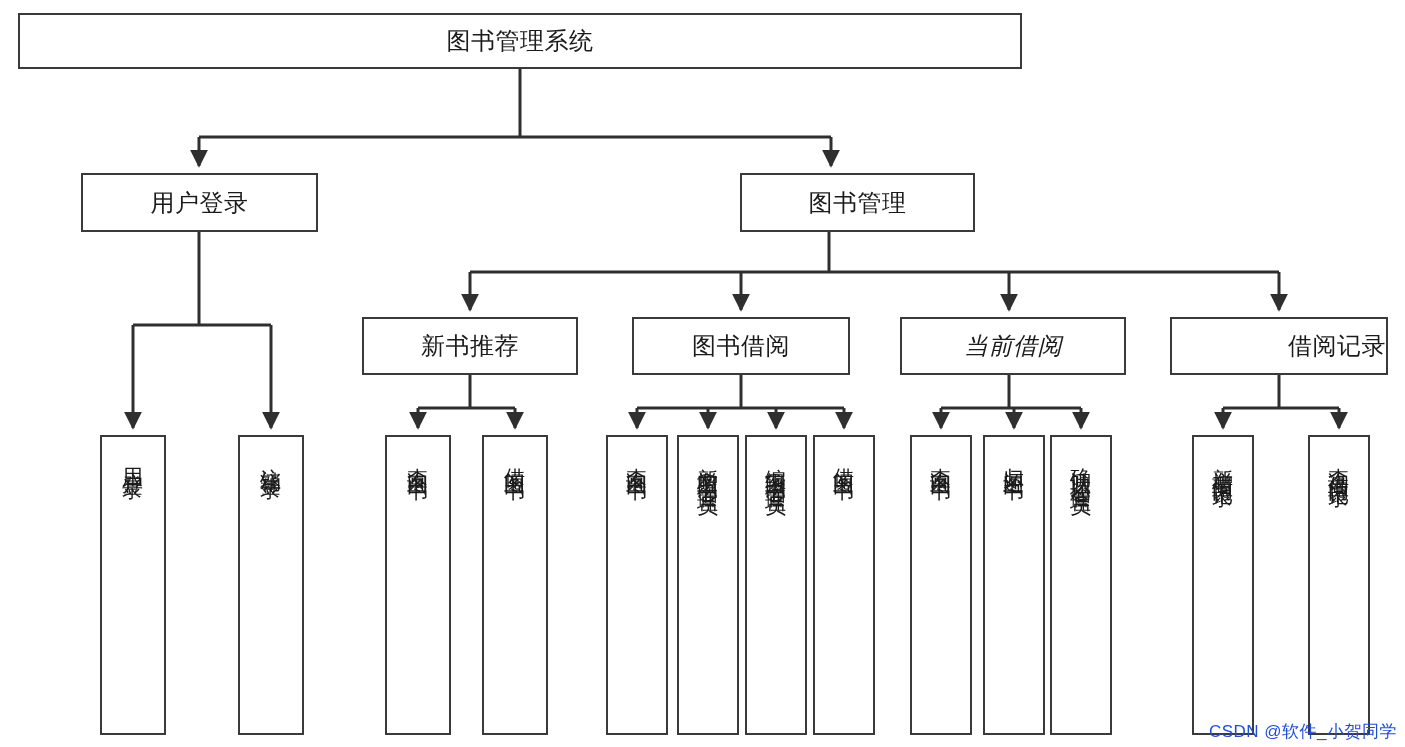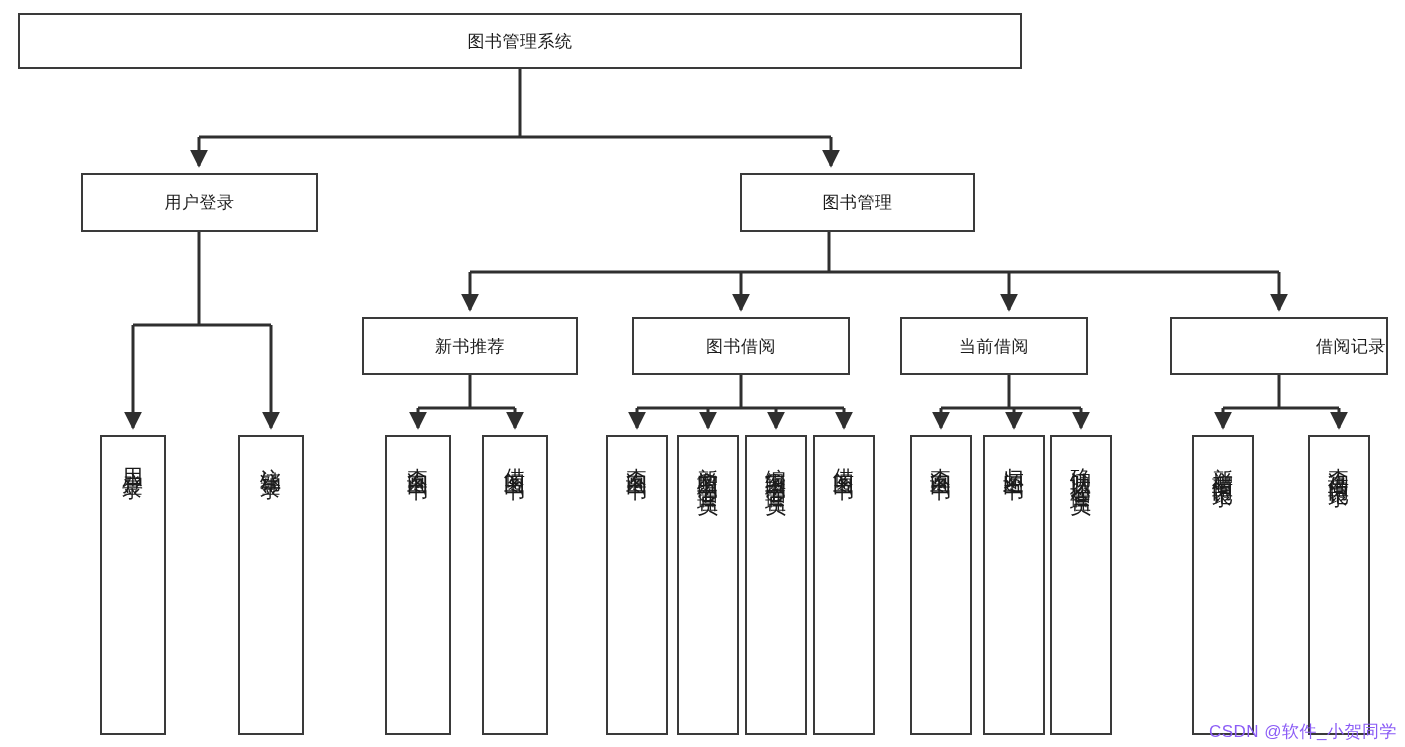--- a/index.html
+++ b/index.html
@@ -29,21 +29,21 @@
     position: absolute;
     box-sizing: border-box;
     background: #ffffff;
     border: 2px solid #3a3a3a;
     display: flex;
     align-items: center;
     justify-content: center;
     color: #1b1b1b;
   }
   .node.horiz {
-    font-size: 17px;
+    font-size: 24px;
     letter-spacing: 0.5px;
   }
   .node.vert {
     font-size: 21px;
     padding-top: 14px;
     align-items: flex-start;
     justify-content: center;
   }
   .node.vert .vtext {
     writing-mode: vertical-rl;
@@ -55,21 +55,21 @@
   }
   .node .htext {
     display: block;
     white-space: nowrap;
   }
   .watermark {
     position: absolute;
     right: 8px;
     bottom: 4px;
     font-size: 17px;
-    color: #8b5cf6;
+    color: #1d4ed8;
     white-space: nowrap;
     letter-spacing: 0.5px;
     margin-left: 42px;
   }
 </style>
 </head>
 <body>
 
 <div id="canvas">
 
@@ -133,21 +133,21 @@
   <div class="node horiz" style="left:712px; top:173px; width:235px; height:59px;margin-left:28px;">
     <span class="htext">图书管理</span>
   </div>
 
   <div class="node horiz" style="left:632px; top:317px; width:218px; height:58px;">
     <span class="htext">图书借阅</span>
   </div>
   <div class="node horiz" style="left:362px; top:317px; width:216px; height:58px;">
     <span class="htext">新书推荐</span>
   </div>
-  <div class="node horiz" style="left:900px; top:317px; width:188px; height:58px;">
+  <div class="node horiz" style="left:900px; top:317px; width:226px; height:58px;font-style:italic;">
     <span class="htext">当前借阅</span>
   </div>
   <div class="node horiz" style="left:1170px; top:317px; width:218px; height:58px;justify-content:flex-end;">
     <span class="htext">借阅记录</span>
   </div>
 
   <div class="node vert" style="left:100px; top:435px; width:66px; height:300px;">
     <span class="vtext">用户登录</span>
   </div>
   <div class="node vert" style="left:238px; top:435px; width:66px; height:300px;">

